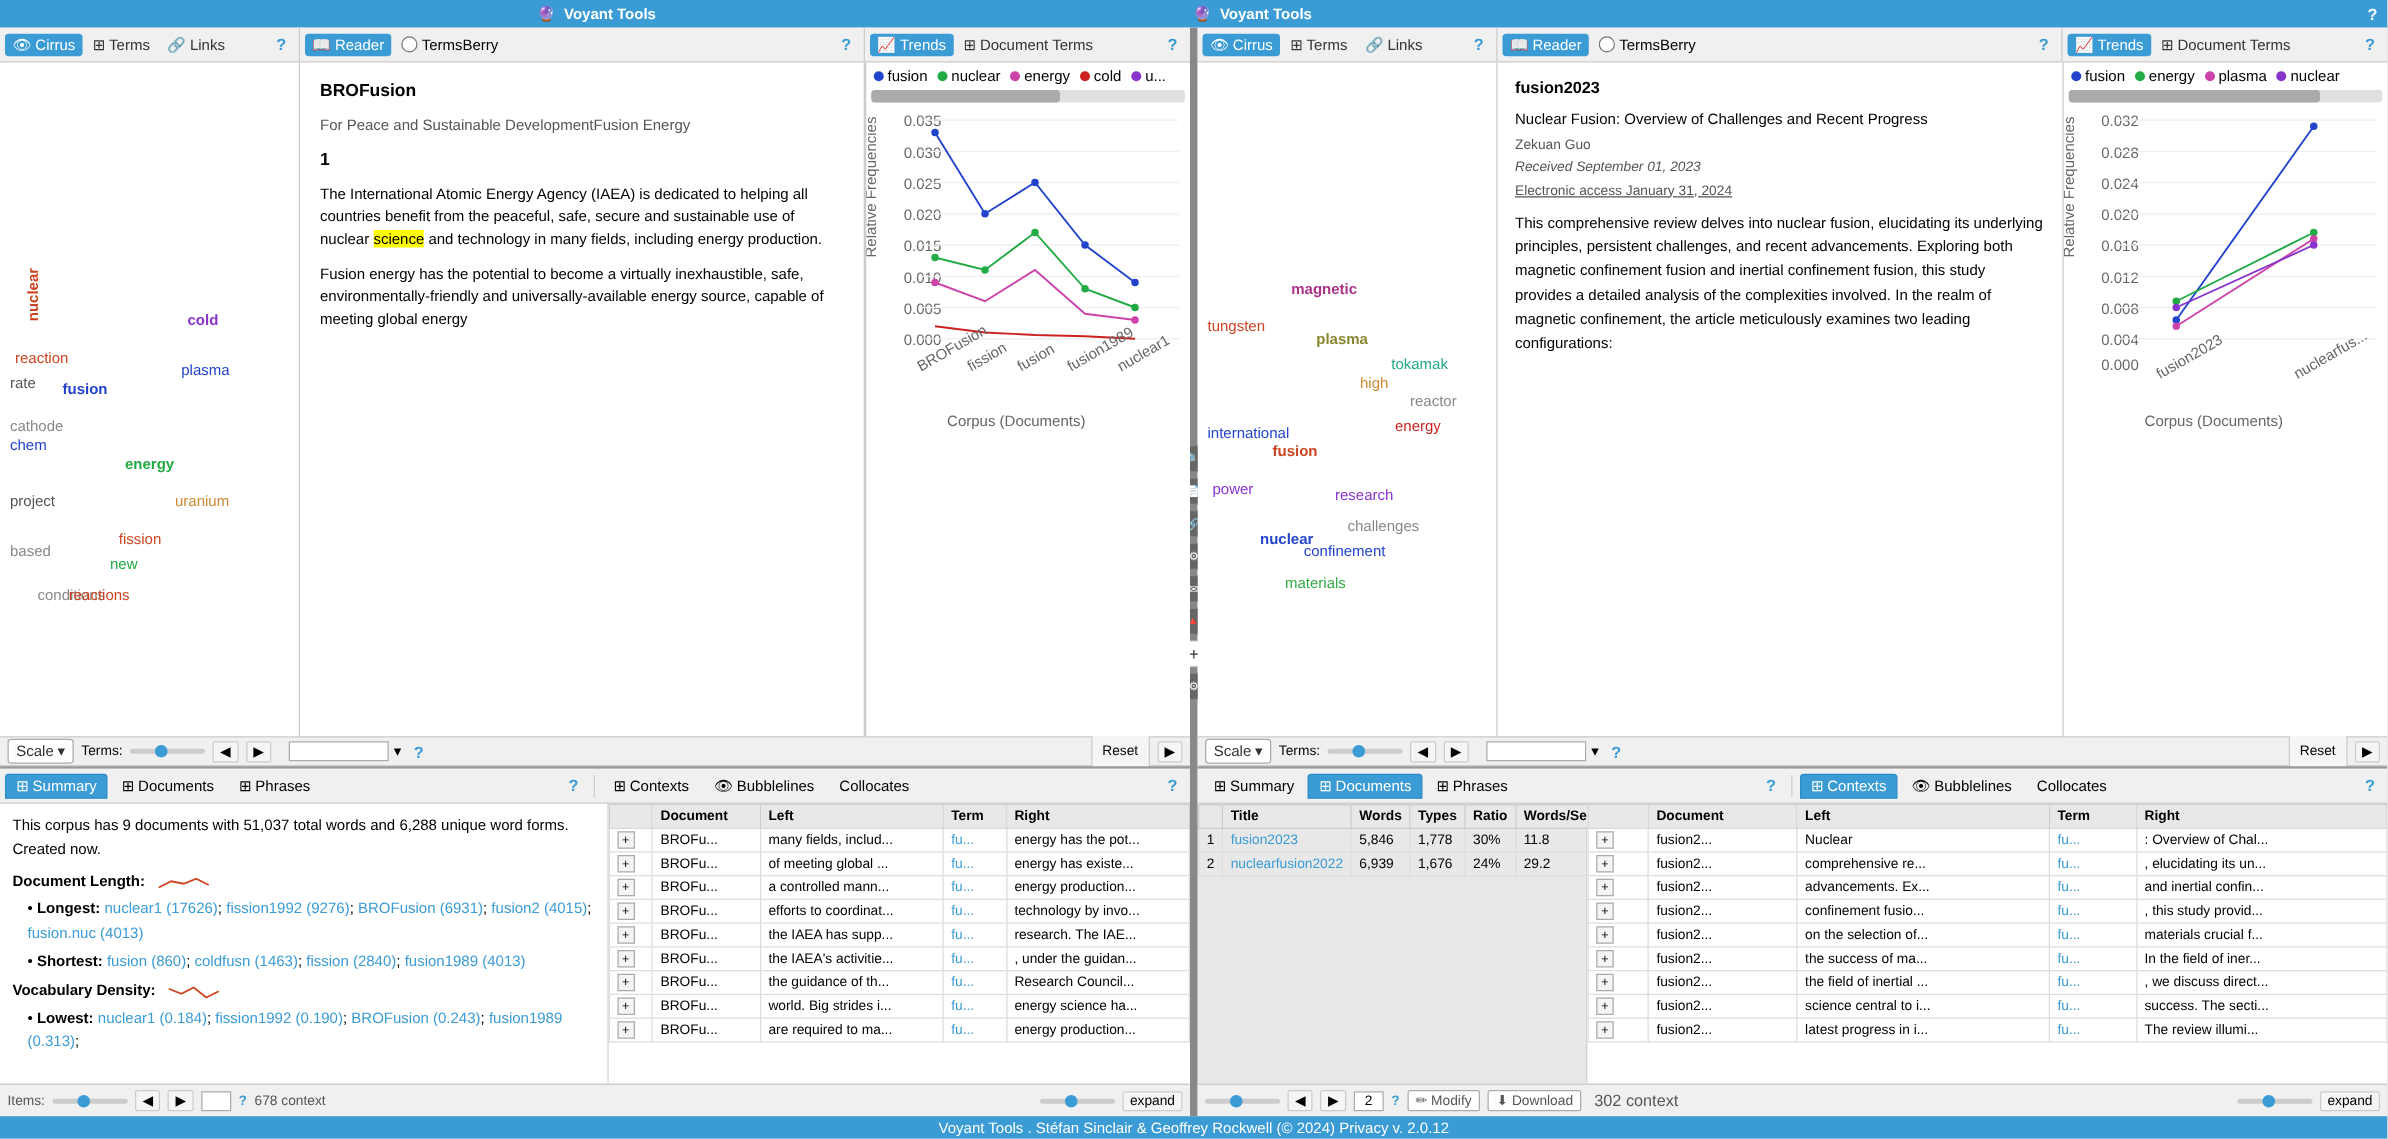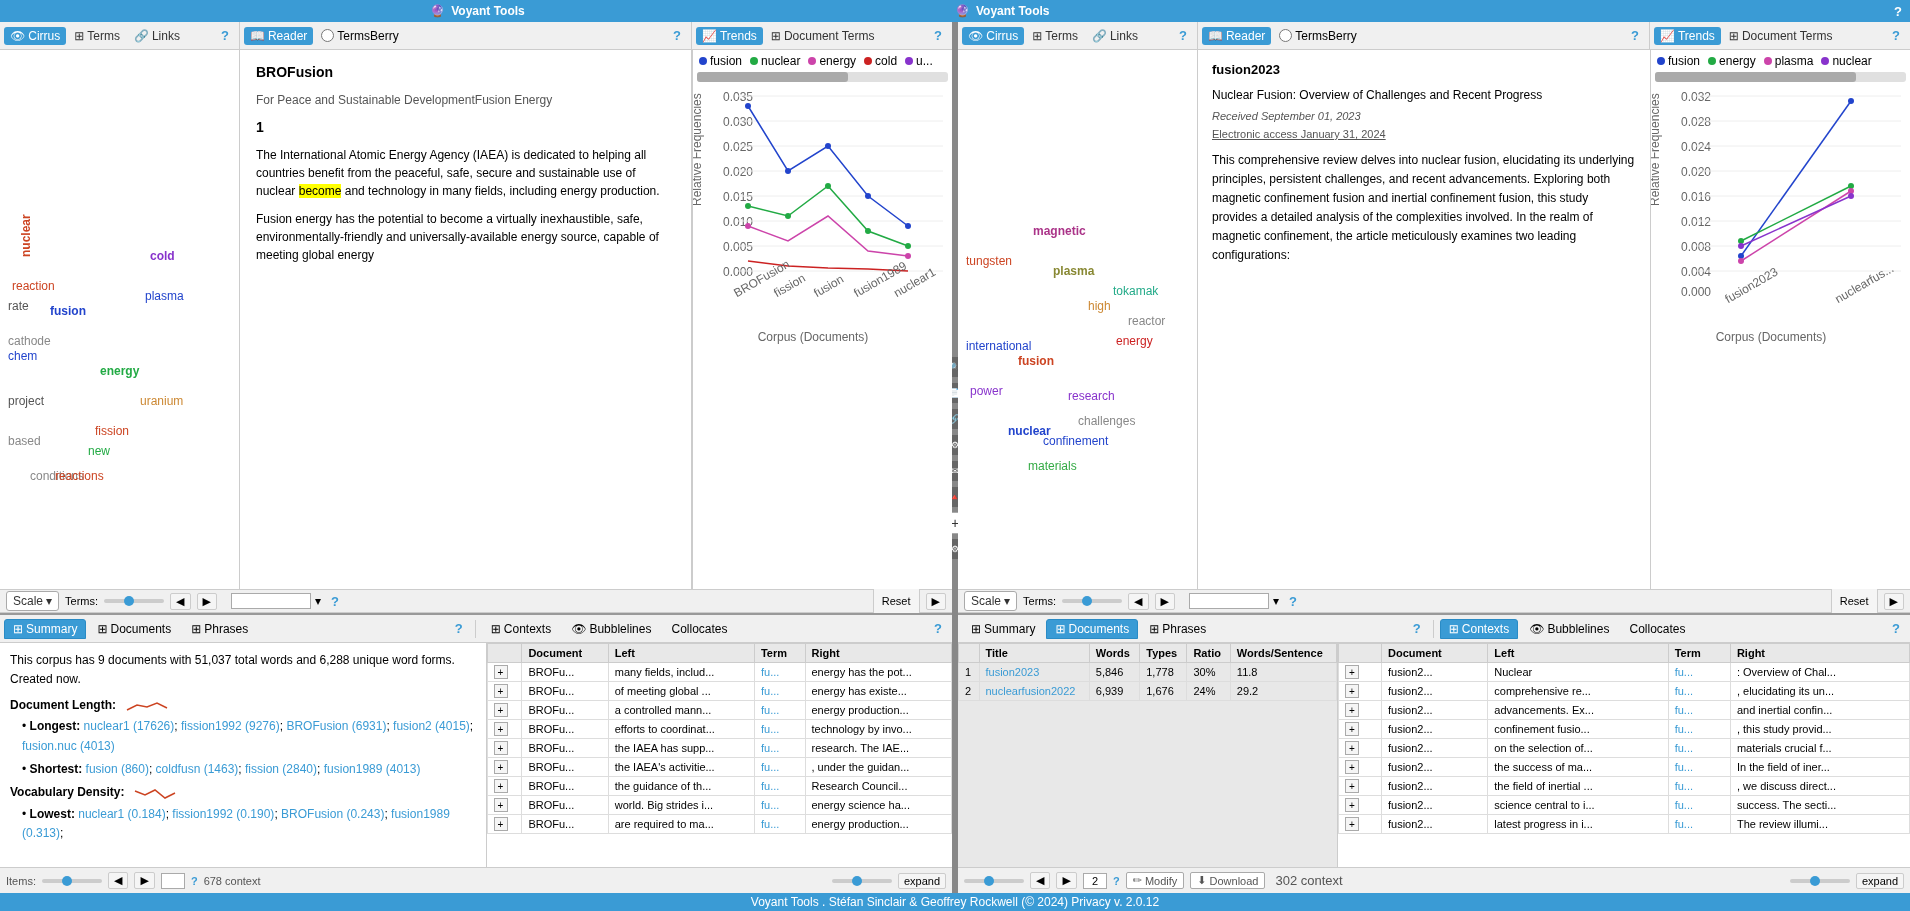--- a/index.html
+++ b/index.html
@@ -450,21 +450,21 @@
           <text x="30" y="345" font-size="9" fill="#888">conditions</text>
           <text x="55" y="345" font-size="8" fill="#cc4422">reactions</text>
         </svg>
       </div>
 
       <div class="reader-area">
         <div style="font-weight:bold; font-size:14px; margin-bottom:8px;">BROFusion</div>
         <div style="font-size:12px; margin-bottom:8px; color:#555;">For Peace and Sustainable DevelopmentFusion Energy</div>
         <div style="font-weight:bold; font-size:14px; margin-bottom:8px;">1</div>
         <div style="margin-bottom:10px;">
-          The International Atomic Energy Agency (IAEA) is dedicated to helping all countries benefit from the peaceful, safe, secure and sustainable use of nuclear <span class="highlight-yellow">become</span> and technology in many fields, including energy production.
+          The International Atomic Energy Agency (IAEA) is dedicated to helping all countries benefit from the peaceful, safe, secure and sustainable use of nuclear <span class="highlight-yellow">science</span> and technology in many fields, including energy production.
         </div>
         <div>
           Fusion energy has the potential to become a virtually inexhaustible, safe, environmentally-friendly and universally-available energy source, capable of meeting global energy
         </div>
       </div>
 
       <div class="trends-area" style="border-left:1px solid #ccc;">
         <div class="chart-legend">
           <div class="legend-item">
             <div class="legend-dot" style="background:#2244cc;"></div>
@@ -818,20 +818,21 @@
           <text x="170" y="190" font-size="11" fill="#888">reactor</text>
           <text x="8" y="215" font-size="11" fill="#2244cc">international</text>
           <text x="120" y="290" font-size="12" fill="#888">challenges</text>
           <text x="8" y="130" font-size="10" fill="#cc4422">tungsten</text>
         </svg>
       </div>
 
       <div class="right-panel-reader">
         <div style="font-weight:bold; font-size:13px; margin-bottom:6px;">fusion2023</div>
         <div style="font-size:12px; margin-bottom:4px;">Nuclear Fusion: Overview of Challenges and Recent Progress</div>
+        <div style="font-size:11px; color:#555; margin-bottom:2px;">Zekuan Guo</div>
         <div style="font-size:11px; color:#555; margin-bottom:2px;font-style:italic;">Received September 01, 2023</div>
         <div style="font-size:11px; color:#555; margin-bottom:8px;text-decoration:underline;">Electronic access January 31, 2024</div>
         <div style="font-size:12px; line-height:1.6;">This comprehensive review delves into nuclear fusion, elucidating its underlying principles, persistent challenges, and recent advancements. Exploring both magnetic confinement fusion and inertial confinement fusion, this study provides a detailed analysis of the complexities involved. In the realm of magnetic confinement, the article meticulously examines two leading configurations:</div>
       </div>
 
       <div class="trends-area" style="border-left:1px solid #ccc;">
         <div class="chart-legend">
           <div class="legend-item">
             <div class="legend-dot" style="background:#2244cc;"></div>
             <span>fusion</span>
@@ -942,21 +943,21 @@
           <span>Bubblelines</span>
         </button>
         <button class="tab-btn">
           <span>Collocates</span>
         </button>
         <span class="toolbar-help">?</span>
       </div>
 
       <div style="display:flex;flex:1;overflow:hidden;">
 
-        <div style="width:380px;border-right:1px solid #ccc;overflow-y:auto;">
+        <div style="width:312px;border-right:1px solid #ccc;overflow-y:auto;">
           <table class="docs-table">
             <thead>
               <tr>
                 <th></th>
                 <th>Title</th>
                 <th>Words</th>
                 <th>Types</th>
                 <th>Ratio</th>
                 <th>Words/Sentence</th>
               </tr>

